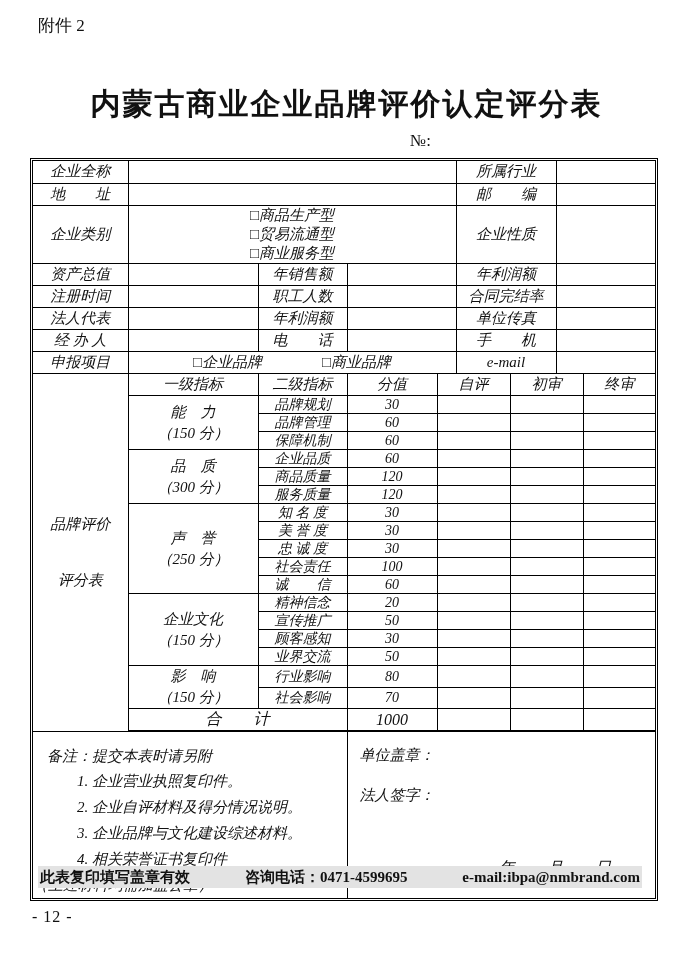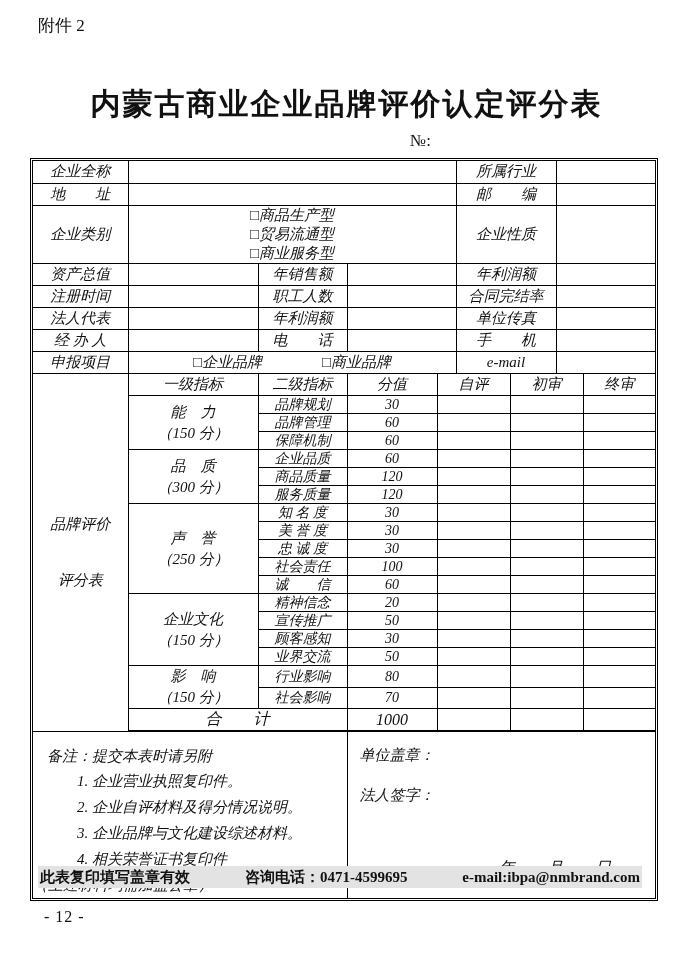--- a/index.html
+++ b/index.html
@@ -49,21 +49,21 @@
   .note-paren { line-height:26px; }
   .stamp-label { margin:12px 0 0 12px; line-height:22px; }
   .sign-label { margin:18px 0 0 12px; line-height:22px; }
   .date-line { margin-top:52px; text-align:right; padding-right:44px; font-size:16px; }
 
   .footer-bar {
     position:absolute; left:38px; top:866px; width:604px; height:22px;
     display:flex; align-items:center; justify-content:space-between;
     font-size:15px; font-weight:bold; padding:0 2px;
   }
-  .page-num { position:absolute; left:44px; top:908px; font-size:16px; letter-spacing:1px; }
+  .page-num { position:absolute; left:32px; top:908px; font-size:16px; letter-spacing:1px; }
 </style>
 </head>
 <body>
 
 <div class="page">
 
   <div class="attachment">附件 2</div>
   <div class="main-title">内蒙古商业企业品牌评价认定评分表</div>
   <div class="form-no">№:</div>
 

